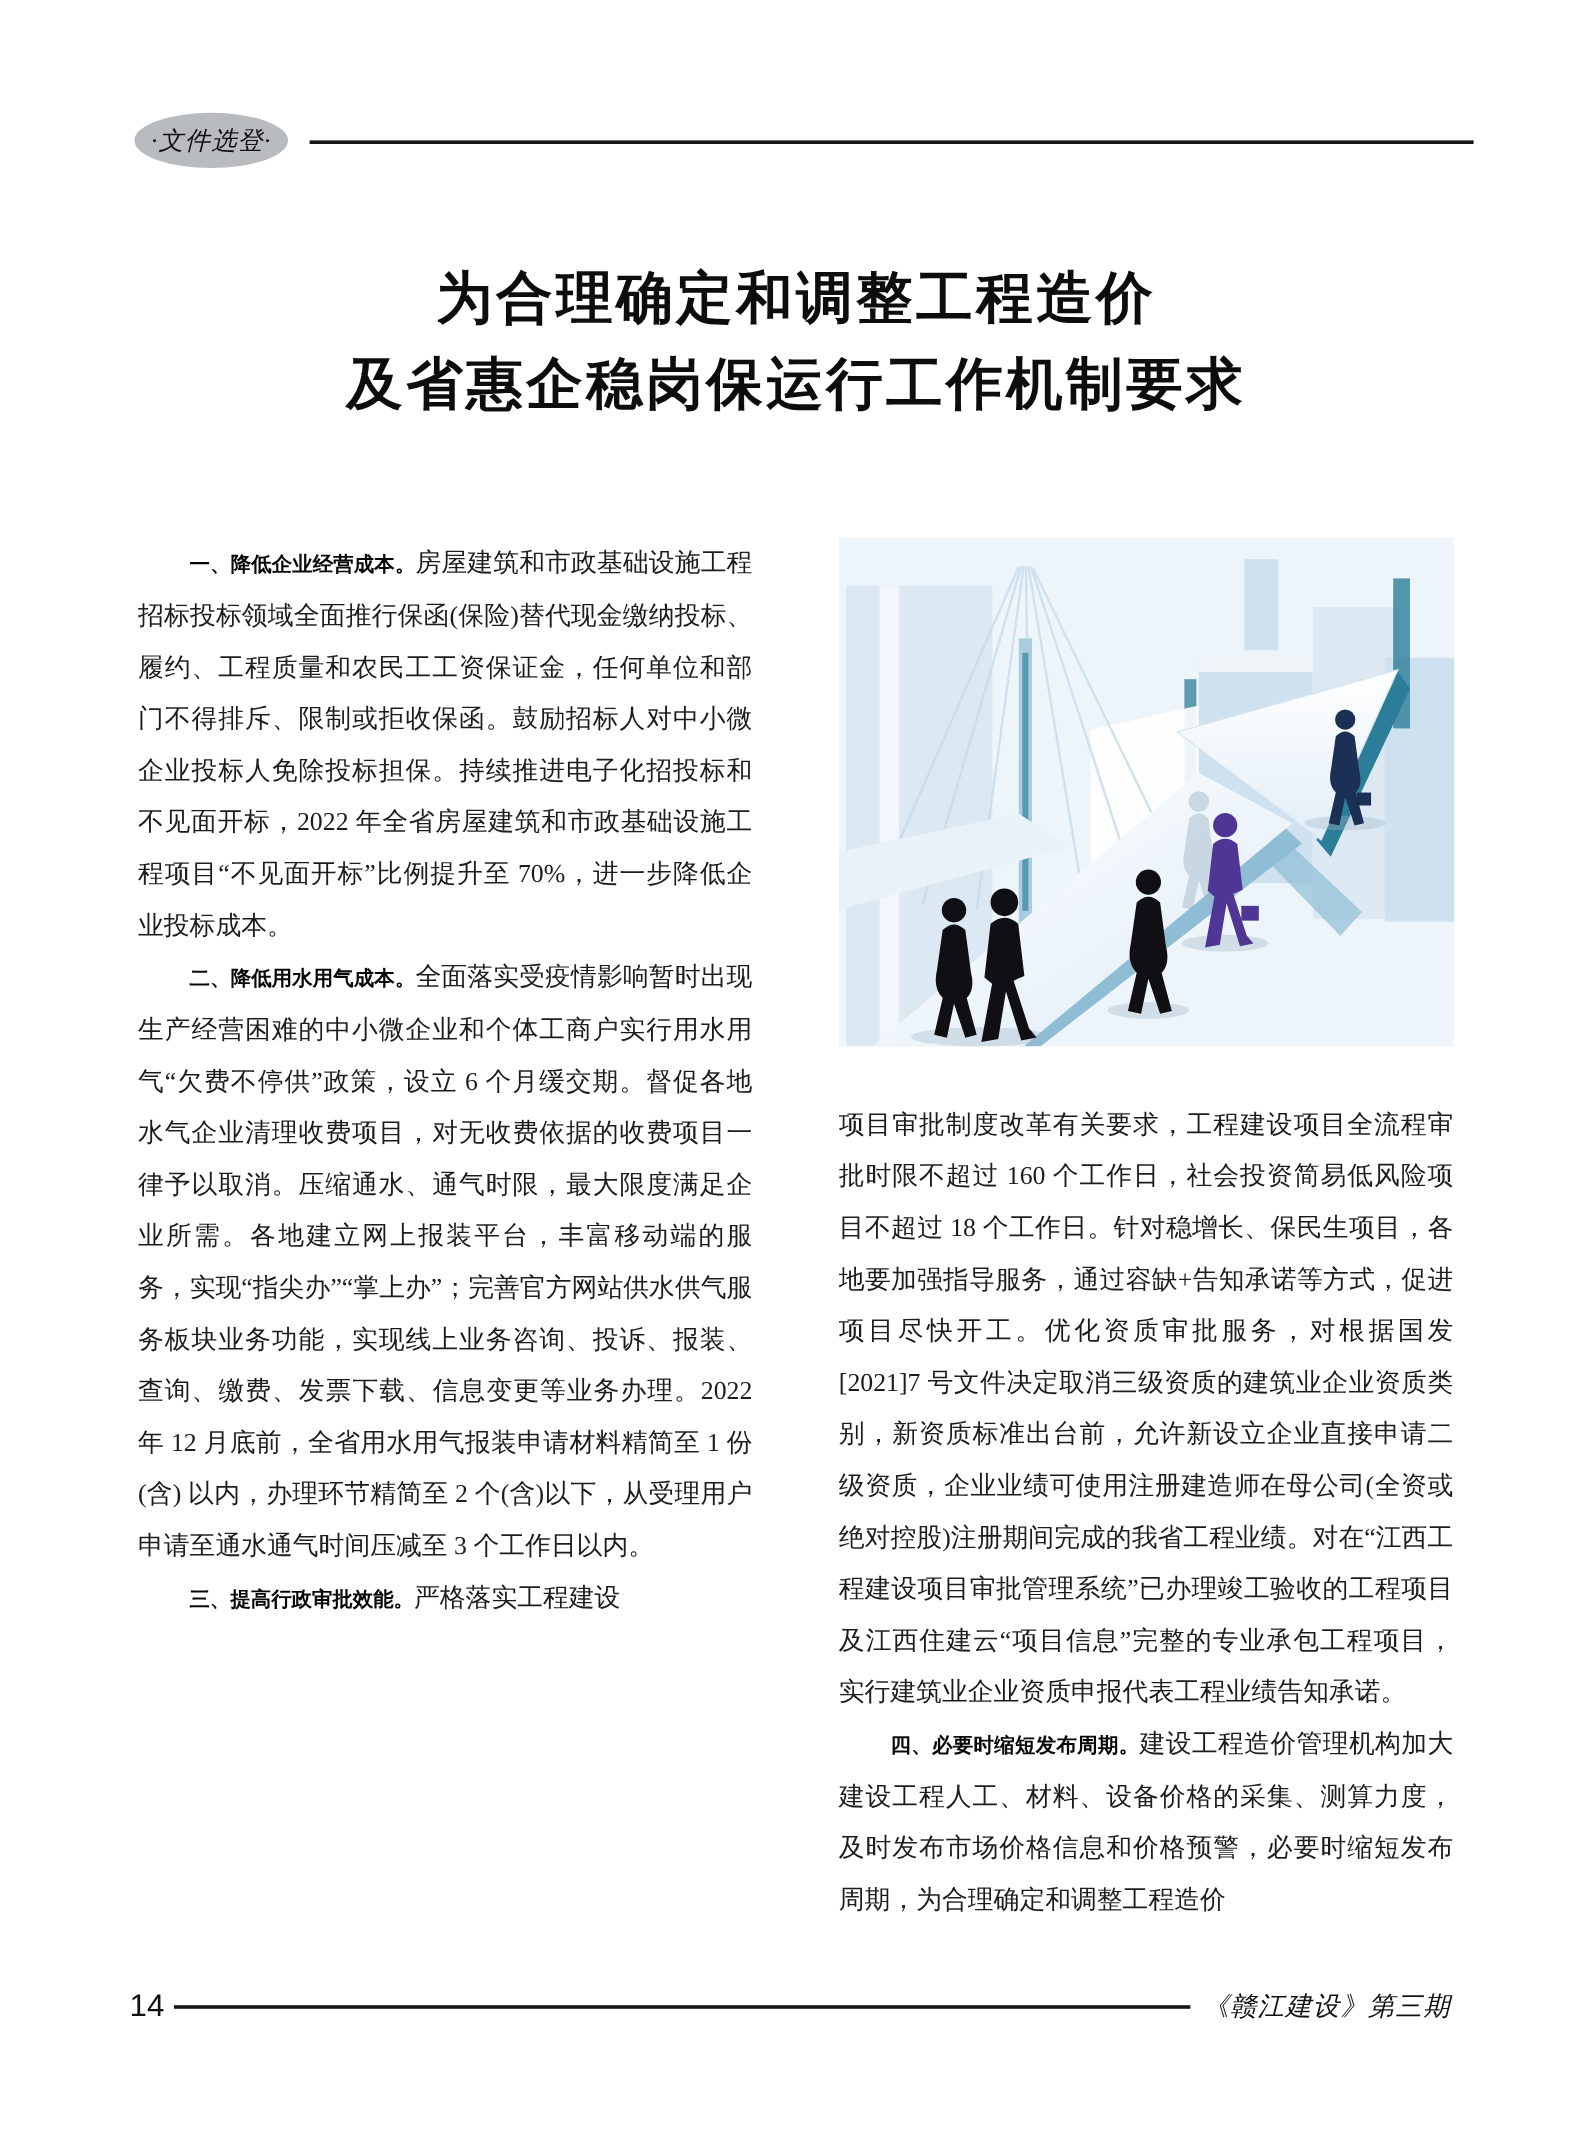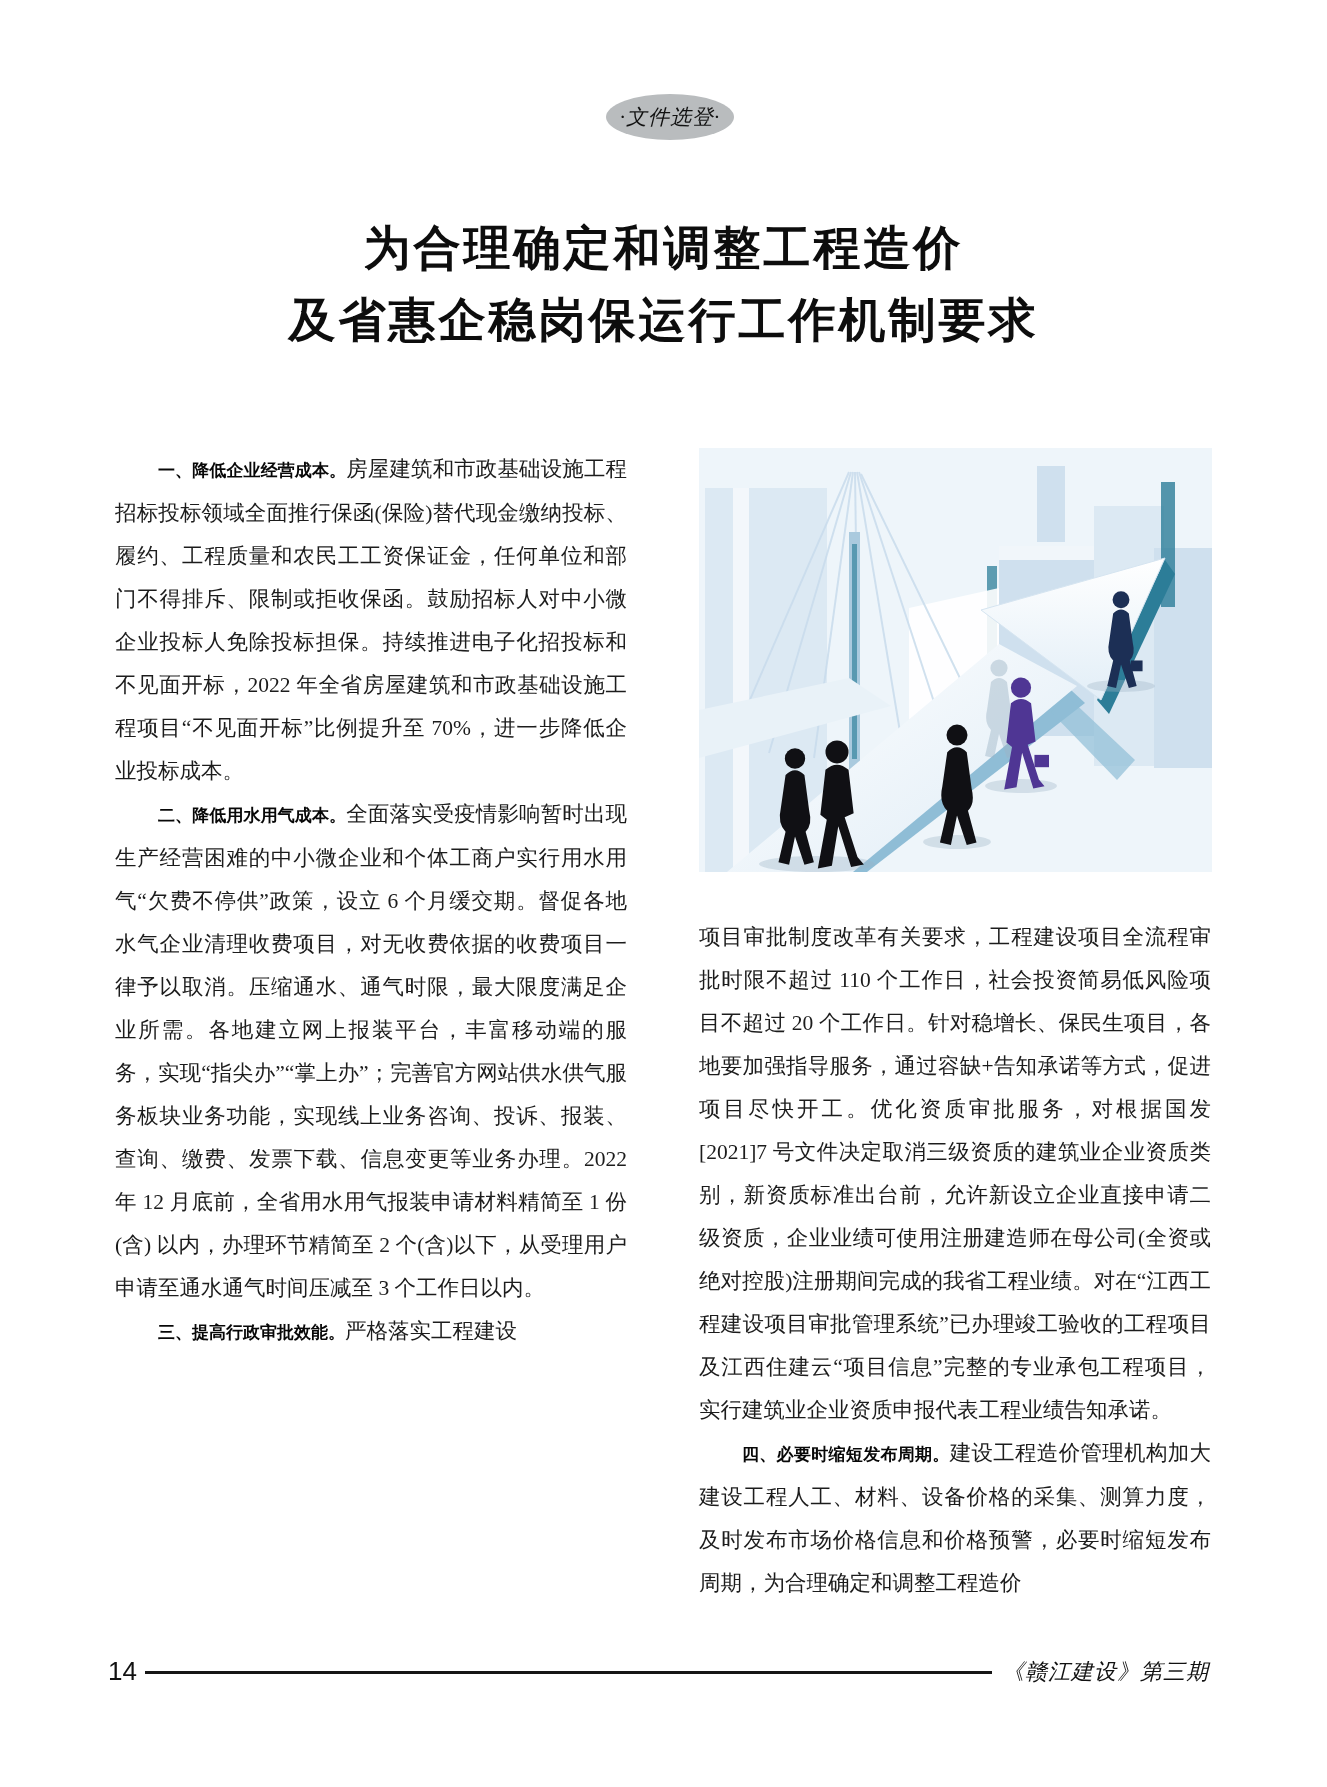--- a/index.html
+++ b/index.html
@@ -23,21 +23,21 @@
     width:1327px;height:1787px;
     margin:0 auto;
     background:var(--paper);
     font-family:"Liberation Serif","DejaVu Serif",serif;
     color:var(--ink);
     overflow:hidden;
   }
   
   .page-header{
     position:absolute;top:94px;left:112px;right:99px;
-    display:flex;align-items:center;flex-direction:column;
+    display:flex;align-items:center;
   }
   .badge{
     flex:0 0 auto;
     width:128px;height:46px;
     background:var(--badge_gray);
     border-radius:50%;
     display:flex;align-items:center;justify-content:center;
     font-size:21px;letter-spacing:1px;color:#111;
     font-style:italic;
   }
@@ -211,21 +211,21 @@
             </g>
             <g transform="translate(422,236) scale(0.98)">
               <use href="#walkerF" class="c-navy"></use>
               <rect x="10" y="-24" width="12" height="11" class="c-navy"></rect>
             </g>
           </g>
         </svg>
       </div>
 
       <div>
-          <p class="no-indent">项目审批制度改革有关要求，工程建设项目全流程审批时限不超过 110 个工作日，社会投资简易低风险项目不超过 20 个工作日。针对稳增长、保民生项目，各地要加强指导服务，通过容缺+告知承诺等方式，促进项目尽快开工。优化资质审批服务，对根据国发[2021]7 号文件决定取消三级资质的建筑业企业资质类别，新资质标准出台前，允许新设立企业直接申请二级资质，企业业绩可使用注册建造师在母公司(全资或绝对控股)注册期间完成的我省工程业绩。对在“江西工程建设项目审批管理系统”已办理竣工验收的工程项目及江西住建云“项目信息”完整的专业承包工程项目，实行建筑业企业资质申报代表工程业绩告知承诺。</p>
+          <p class="no-indent">项目审批制度改革有关要求，工程建设项目全流程审批时限不超过 160 个工作日，社会投资简易低风险项目不超过 18 个工作日。针对稳增长、保民生项目，各地要加强指导服务，通过容缺+告知承诺等方式，促进项目尽快开工。优化资质审批服务，对根据国发[2021]7 号文件决定取消三级资质的建筑业企业资质类别，新资质标准出台前，允许新设立企业直接申请二级资质，企业业绩可使用注册建造师在母公司(全资或绝对控股)注册期间完成的我省工程业绩。对在“江西工程建设项目审批管理系统”已办理竣工验收的工程项目及江西住建云“项目信息”完整的专业承包工程项目，实行建筑业企业资质申报代表工程业绩告知承诺。</p>
           <p class="indent"><b class="lead">四、必要时缩短发布周期。</b>建设工程造价管理机构加大建设工程人工、材料、设备价格的采集、测算力度，及时发布市场价格信息和价格预警，必要时缩短发布周期，为合理确定和调整工程造价</p>
         </div>
     </div>
   </div>
 
   <div class="page-footer">
     <span class="page-number">14</span>
     <div class="footer-rule"></div>
     <span class="issue-label">《赣江建设》第三期</span>
   </div>

